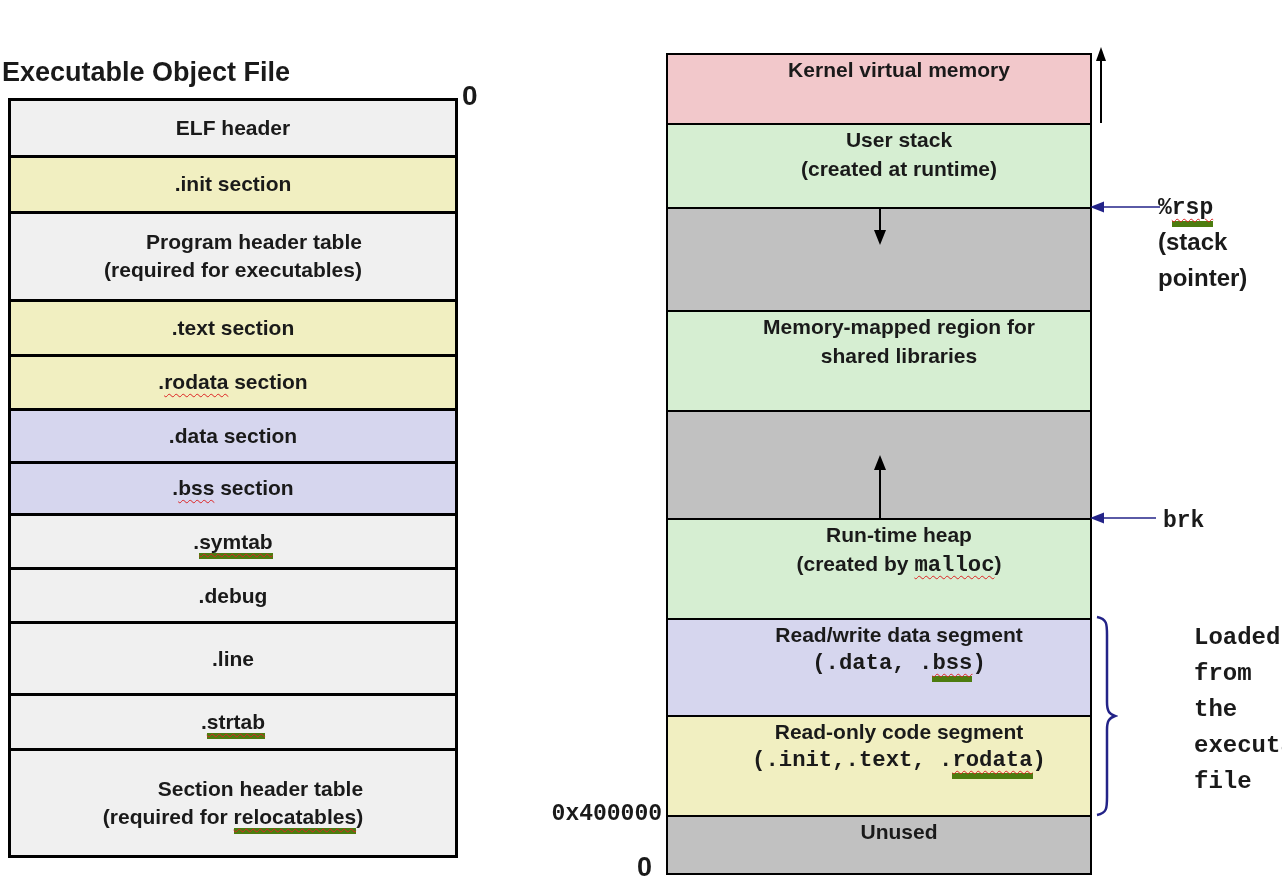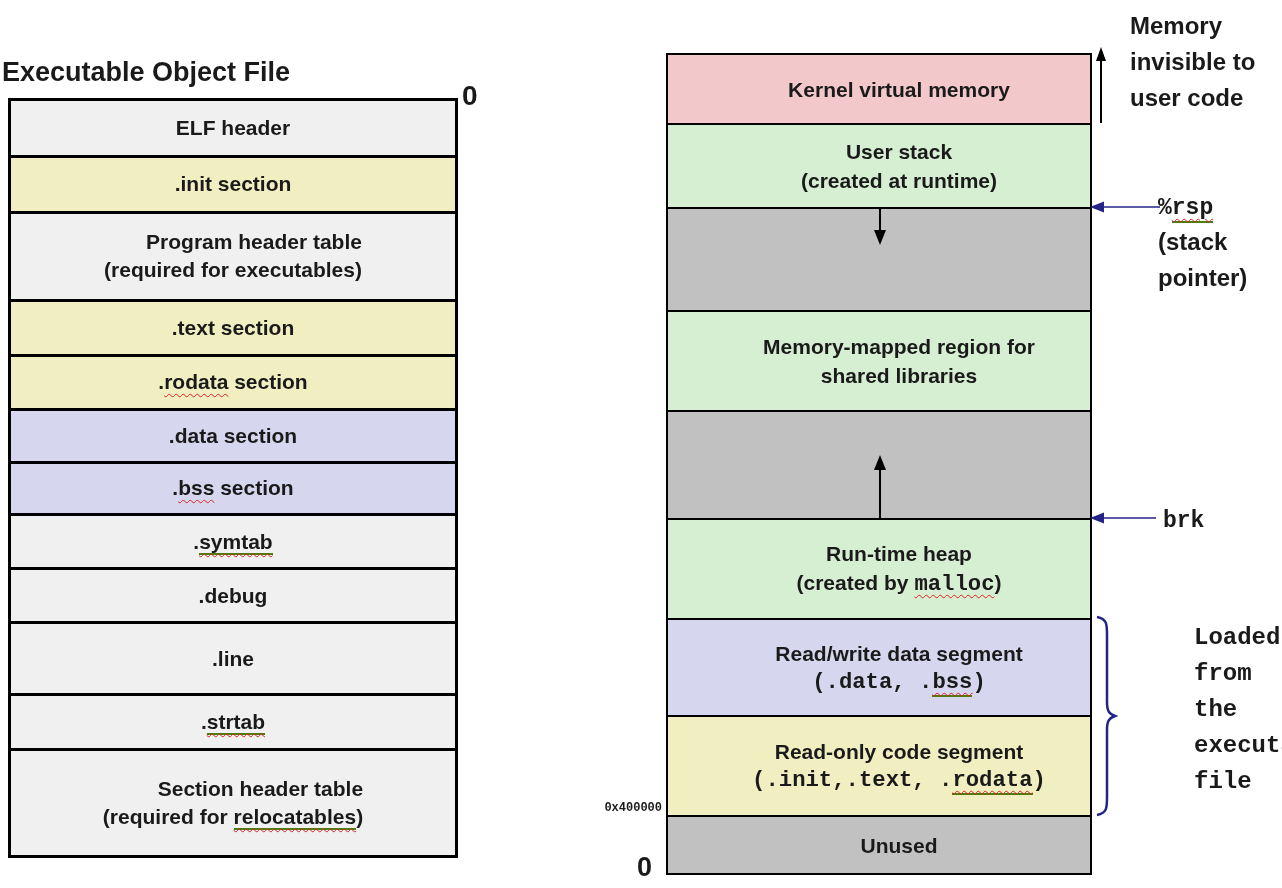--- a/index.html
+++ b/index.html
@@ -27,43 +27,43 @@
   .bg-lav    { background: #d6d6ee; }
   .r1{height:54px}.r2{height:88px}.r3{height:56px}.r4{height:55px}.r5{height:54px}.r6{height:53px}
   .r7{height:53px}.r8{height:54px}.r9{height:54px}.r10{height:72px}.r11{height:55px}.r12{height:107px}
 
   
   .mem-col {
     left: 666px; top: 53px; width: 426px; height: 822px;
     border: 2px solid #000; display: flex; flex-direction: column;
   }
   .mblk {
-    display: flex; flex-direction: column; align-items: center; justify-content: center;
+    display: flex; flex-direction: column; align-items: center; justify-content: flex-start;
     text-align: center; font-size: 21px; font-weight: bold; line-height: 29px; padding-left: 40px;
   }
   .mblk + .mblk { border-top: 2px solid #000; }
   .bg-pink  { background: #f2c8cb; }
   .bg-green { background: #d6eed2; }
   .bg-gray  { background: #c1c1c1; }
   .b1{height:68px}.b2{height:84px}.b3{height:103px}.b4{height:100px}.b5{height:108px}
   .b6{height:100px}.b7{height:97px}.b8{height:100px}.b9{height:58px}
 
   .mono { font-family: "Liberation Mono", "DejaVu Sans Mono", monospace; font-weight: bold; font-size: 1.06em; }
   .sq { text-decoration: underline wavy #dd2222 1px; text-underline-offset: 4px; }
-  .u  { border-bottom: 2px solid #4d7c0f; }
+  .u  { border-bottom: 6px solid #4d7c0f; }
 
   
   .ann { font-size: 24px; font-weight: bold; line-height: 36px; }
   .invisible-note { left: 1130px; top: 8px; }
   .rsp-reg  { left: 1158px; top: 190px; font-size: 23px; }
   .rsp-note { left: 1158px; top: 224px; }
   .brk-label { left: 1163px; top: 503px; font-size: 23px; }
   .loaded-note { left: 1194px; top: 620px; font-family: Liberation Mono, monospace; }
   .addr-400000 { left: 520px; top: 801px; width: 142px; text-align: right;
-                 font-family: "Liberation Mono", "DejaVu Sans Mono", monospace; font-weight: bold; font-size: 12px; }
+                 font-family: "Liberation Mono", "DejaVu Sans Mono", monospace; font-weight: bold; font-size: 23px; }
   .addr-zero { left: 520px; top: 852px; width: 132px; text-align: right; font-size: 27px; font-weight: bold; }
 </style>
 </head>
 <body>
 
 <div class="canvas">
 
   <div class="abs title">Executable Object File</div>
   <div class="abs zero-top">0</div>
 
@@ -154,25 +154,20 @@
   <svg class="abs" style="left:872px; top:455px;" width="16" height="63">
     <polygon points="8,0 2,15 14,15" fill="#000"></polygon>
     <line x1="8" y1="13" x2="8" y2="63" stroke="#000" stroke-width="2"></line>
   </svg>
 
   <svg class="abs" style="left:1093px; top:47px;" width="16" height="76">
     <polygon points="8,0 3,14 13,14" fill="#000"></polygon>
     <line x1="8" y1="12" x2="8" y2="76" stroke="#000" stroke-width="2"></line>
   </svg>
 
-  <div class="abs ann invisible-note">
-    <div>Memory</div>
-    <div>invisible to</div>
-    <div>user code</div>
-  </div>
 
   <svg class="abs" style="left:1090px; top:200px;" width="70" height="14">
     <line x1="12" y1="7" x2="70" y2="7" stroke="#232388" stroke-width="1.6"></line>
     <polygon points="0,7 14,1.5 14,12.5" fill="#232388"></polygon>
   </svg>
   <div class="abs ann mono rsp-reg"><span>%</span><span class="u"><span class="sq">rsp</span></span></div>
   <div class="abs ann rsp-note">
     <div>(stack</div>
     <div>pointer)</div>
   </div>

